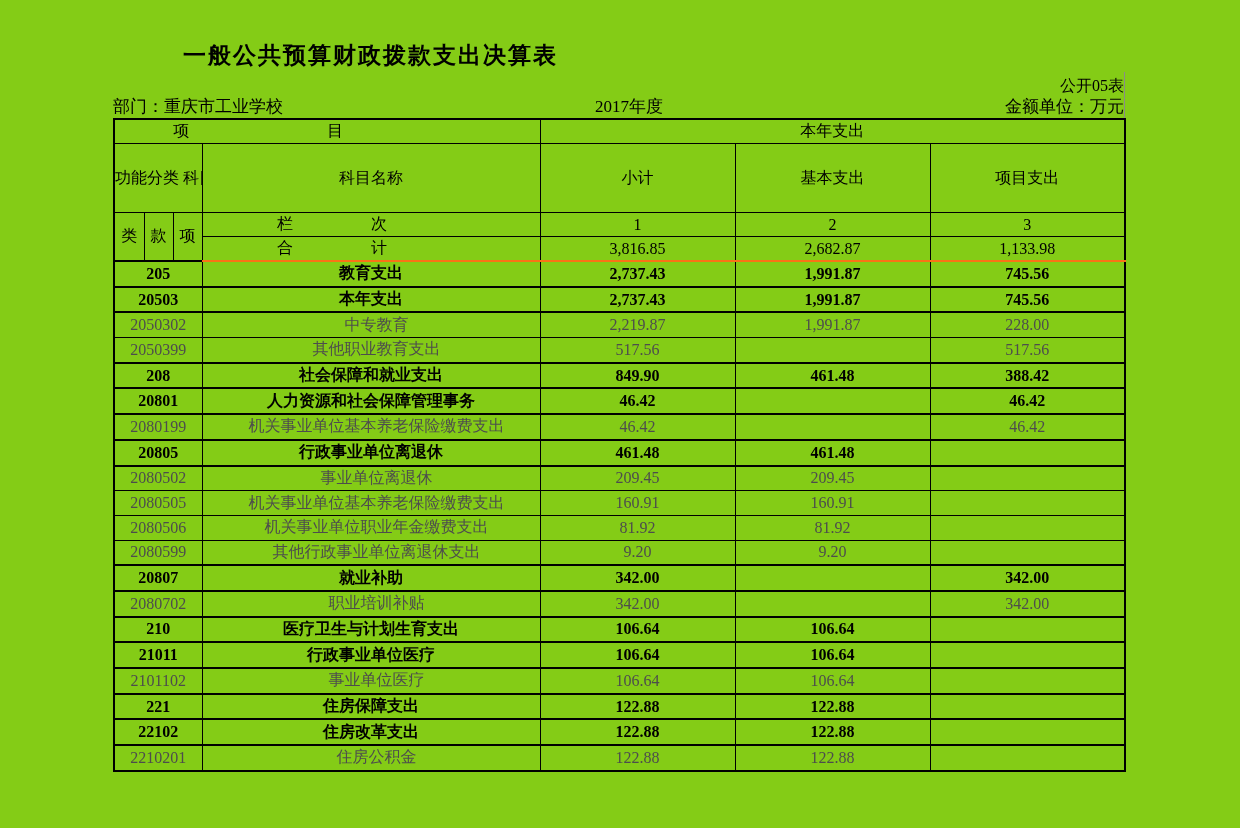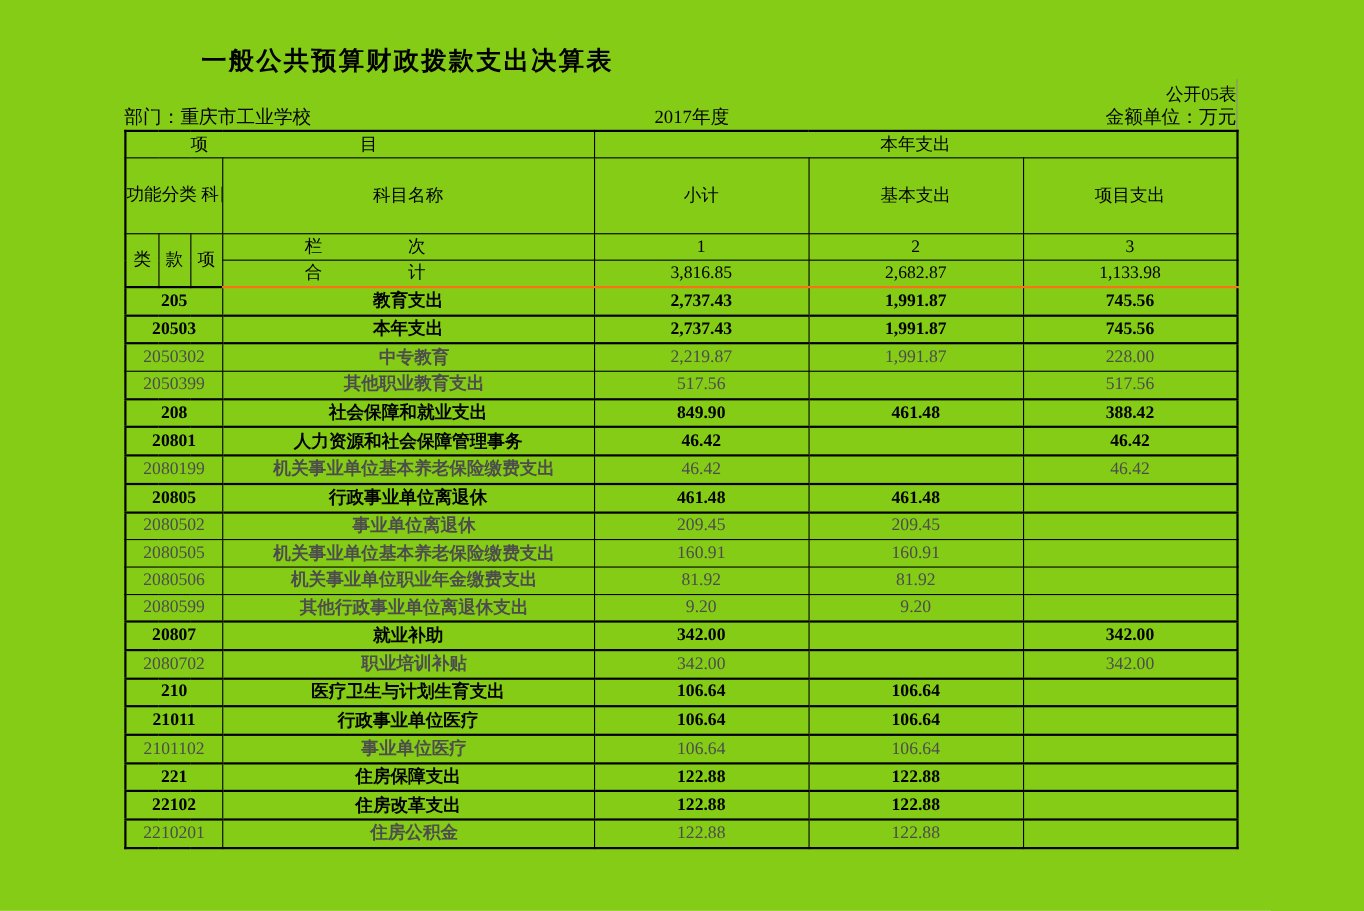--- a/index.html
+++ b/index.html
@@ -54,21 +54,21 @@
 
   
   .spread-item { text-align: left; padding-left: 200px; letter-spacing: 138px; }
   .spread-col  { text-align: left; padding-left: 186px; letter-spacing: 78px; }
 
   td.codecell { text-align: left; padding-left: 4px; }
   td.namecell { text-align: left; padding-left: 7px; }
 
   tr.bold td { font-weight: bold; border-top-width: 2px; border-bottom-width: 2px; }
   tr.detail td { color: #4d4d4d; }
-  tr.detail td.namecell { padding-left: 11px; font-weight: bold; }
+  tr.detail td.namecell { padding-left: 11px; }
 
   .footnote { position: absolute; left: 113px; top: 762px; font-size: 16px; }
 </style>
 </head>
 <body>
 
 <div class="page">
 
   <div class="page-title">一般公共预算财政拨款支出决算表</div>
   <div class="form-code">公开05表</div>

